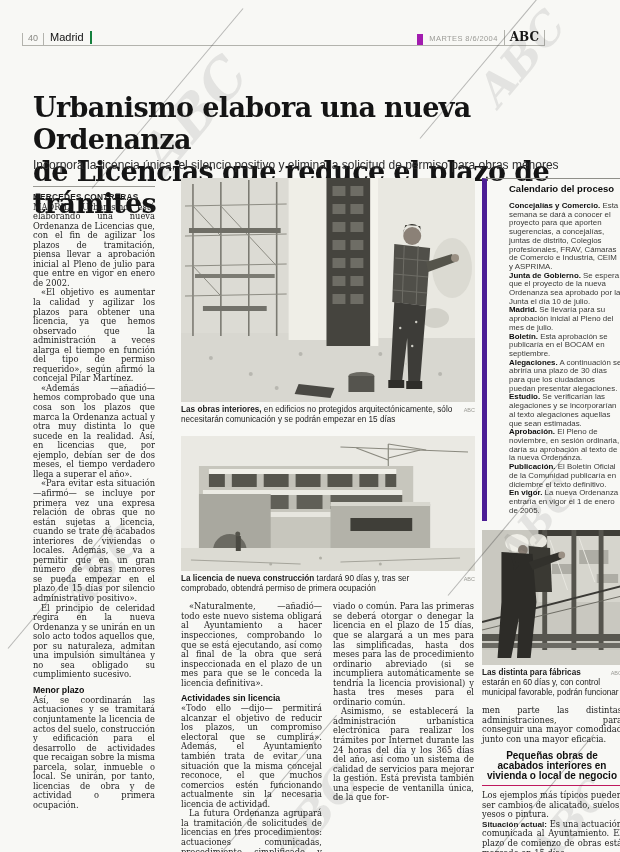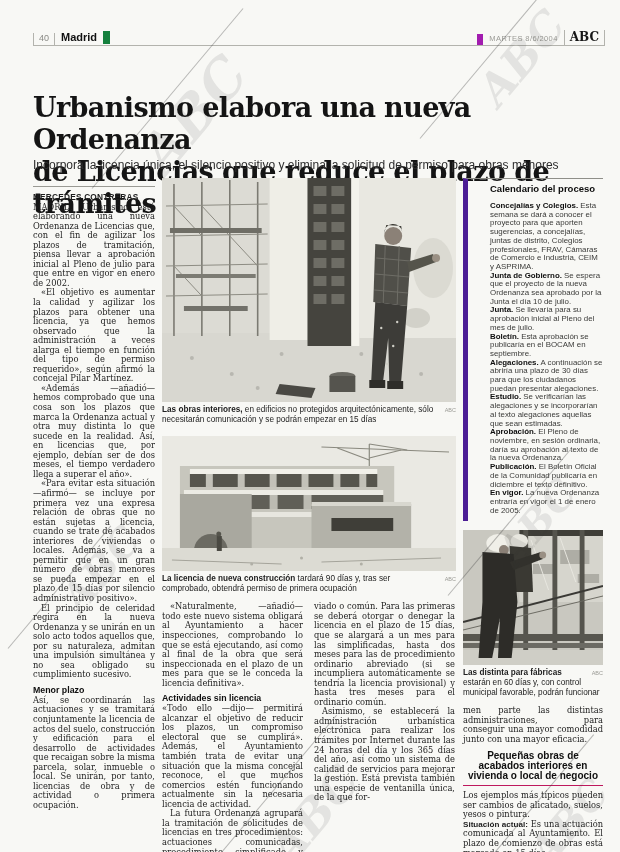--- a/index.html
+++ b/index.html
@@ -6,42 +6,42 @@
   .page{position:relative;width:620px;height:852px;background:#f8f8f5;overflow:hidden;
         font-family:"DejaVu Serif",serif;color:#1c1c1c;}
 
   
   .wm{position:absolute;font-family:"DejaVu Serif",serif;font-style:italic;font-weight:bold;
       color:rgba(45,45,45,0.10);transform:rotate(-50deg);pointer-events:none;z-index:5;}
   .wm-line{position:absolute;height:1px;background:rgba(60,60,60,0.35);
       transform:rotate(-50deg);transform-origin:left center;pointer-events:none;z-index:5;}
 
   
-  .masthead{position:absolute;top:30px;left:33px;width:572px;height:15px;
+  .masthead{position:absolute;top:30px;left:22px;width:523px;height:15px;
       border-bottom:1px solid #b3b3ad;display:flex;justify-content:space-between;align-items:flex-end;text-align:right;}
   .mh-left,.mh-right{display:flex;align-items:baseline;}
   .pagenum{font-family:"Liberation Sans",sans-serif;font-size:9px;color:#8a8a85;
       padding:0 5px 2px;border-left:1px solid #b3b3ad;border-right:1px solid #b3b3ad;}
-  .section{font-family:"Liberation Sans",sans-serif;font-weight:bold;font-size:11px;color:#111;
-      padding:0 6px 1px;border-right:7px solid #15803d;}
+  .section{font-family:"Liberation Sans",sans-serif;font-weight:normal;font-size:11px;color:#111;
+      padding:0 6px 1px;border-right:2px solid #15803d;}
   .pdate{font-family:"Liberation Sans",sans-serif;font-size:7.5px;color:#9b9b96;letter-spacing:.4px;
       padding:0 6px 2px;border-left:6px solid #a21caf;}
   .brand{font-family:"DejaVu Serif",serif;font-weight:bold;font-size:12px;color:#161616;
       padding:0 5px 1px;border-left:1px solid #b3b3ad;border-right:1px solid #b3b3ad;}
 
   
   .headline{position:absolute;top:74px;left:33px;width:590px;font-weight:700;
       font-size:27px;line-height:32px;letter-spacing:-0.6px;color:#141414;}
   .subheadline{position:absolute;top:146px;left:33px;width:578px;
       font-family:"Liberation Sans",sans-serif;font-size:12px;color:#2d2d2d;}
 
   
   .content{position:absolute;top:178px;left:33px;width:570px;bottom:0;display:flex;gap:7px;}
   .col1{width:122px;flex:none;}
-  .center{width:294px;flex:none;}
+  .center{width:294px;flex:none;margin-left:19px;}
   .rightcol{width:140px;flex:none;}
 
   
   .lead{font-family:"Liberation Sans",sans-serif;font-size:9.4px;line-height:12.3px;color:#1f1f1f;margin:2px 0 0;}
   .lead .bullet{font-size:7.5px;margin-right:2px;position:relative;top:-1px;}
   .lead-rule{border:0;border-top:1px solid #9a9a94;margin:8px 0 6px;}
   .byline{font-family:"Liberation Sans",sans-serif;font-weight:bold;font-size:8.3px;
       letter-spacing:.2px;margin:0 0 2px;color:#111;}
   .body p{margin:0;font-size:8.3px;line-height:9.55px;text-align:justify;color:#1d1d1d;}
   .body p.ind{text-indent:8px;}
@@ -281,23 +281,23 @@
           <p>viado o común. Para las primeras se deberá otorgar o denegar la licencia en el plazo de 15 días, que se alargará a un mes para las simplificadas, hasta dos meses para las de procedimiento ordinario abreviado (si se incumpliera automáticamente se tendría la licencia provisional) y hasta tres meses para el ordinario común.</p>
           <p class="ind">Asimismo, se establecerá la administración urbanística electrónica para realizar los trámites por Internet durante las 24 horas del día y los 365 días del año, así como un sistema de calidad de servicios para mejorar la gestión. Está prevista también una especie de ventanilla única, de la que for-</p>
         </div>
       </div>
     </div>
 
     <div class="rightcol">
 
       <aside class="sidebar">
         <h3>Calendario del proceso</h3>
-        <p class="cal-item"><b>Concejalías y Colegios.</b> <span>Esta semana se dará a conocer el proyecto para que aporten sugerencias, a concejalías, juntas de distrito, Colegios profesionales, FRAV, Cámaras de Comercio e Industria, CEIM y ASPRIMA.</span></p>
+        <p class="cal-item"><b>Concejalías y Comercio.</b> <span>Esta semana se dará a conocer el proyecto para que aporten sugerencias, a concejalías, juntas de distrito, Colegios profesionales, FRAV, Cámaras de Comercio e Industria, CEIM y ASPRIMA.</span></p>
         <p class="cal-item"><b>Junta de Gobierno.</b> <span>Se espera que el proyecto de la nueva Ordenanza sea aprobado por la Junta el día 10 de julio.</span></p>
-        <p class="cal-item"><b>Junta.</b> <span>Se llevaría para su aprobación inicial al Pleno del mes de julio.</span></p>
+        <p class="cal-item"><b>Madrid.</b> <span>Se llevaría para su aprobación inicial al Pleno del mes de julio.</span></p>
         <p class="cal-item"><b>Boletín.</b> <span>Esta aprobación se publicaría en el BOCAM en septiembre.</span></p>
         <p class="cal-item"><b>Alegaciones.</b> <span>A continuación se abriría una plazo de 30 días para que los ciudadanos puedan presentar alegaciones.</span></p>
         <p class="cal-item"><b>Estudio.</b> <span>Se verificarían las alegaciones y se incorporarían al texto alegaciones aquellas que sean estimadas.</span></p>
         <p class="cal-item"><b>Aprobación.</b> <span>El Pleno de noviembre, en sesión ordinaria, daría su aprobación al texto de la nueva Ordenanza.</span></p>
         <p class="cal-item"><b>Publicación.</b> <span>El Boletín Oficial de la Comunidad publicaría en diciembre el texto definitivo.</span></p>
         <p class="cal-item"><b>En vigor.</b> <span>La nueva Ordenanza entraría en vigor el 1 de enero de 2005.</span></p>
       </aside>
 
       <div class="photo photo3">
         <svg viewBox="0 0 144 135" preserveAspectRatio="none">

